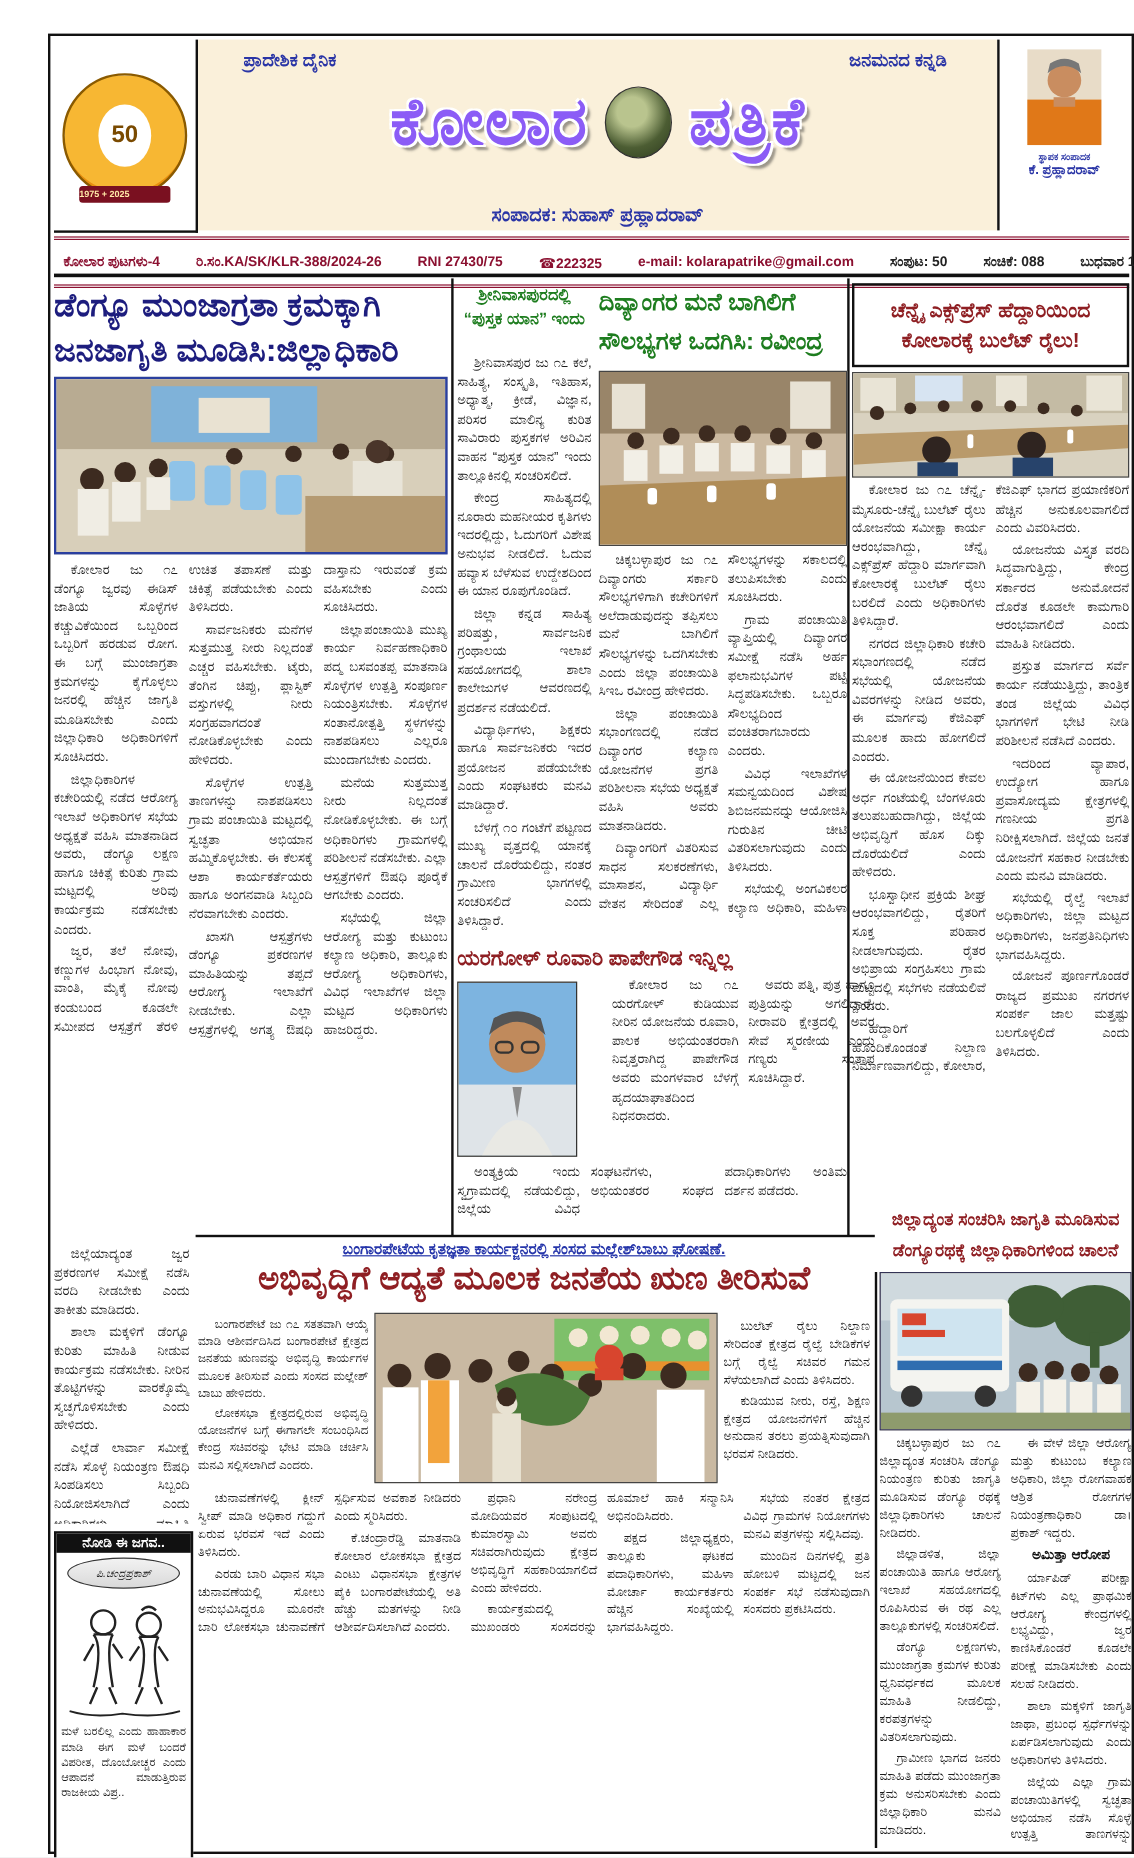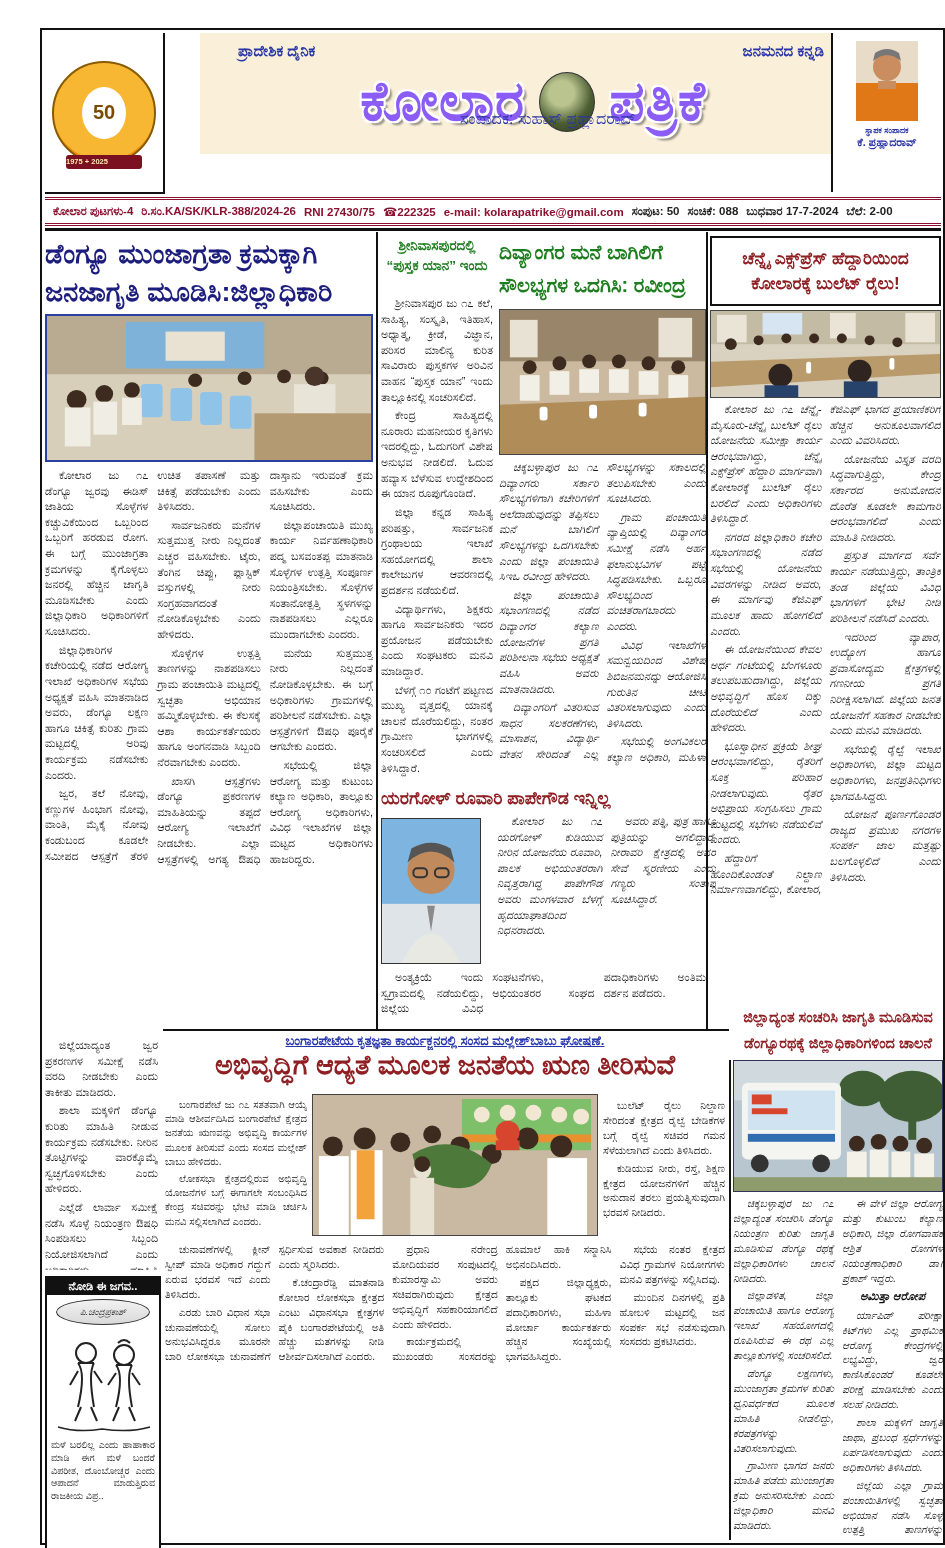--- a/index.html
+++ b/index.html
@@ -5,45 +5,45 @@
   html,body{margin:0;padding:0;background:#e8e8e8;}
   #page{position:relative;width:945px;height:1548px;background:#ffffff;
         font-family:"Liberation Sans","DejaVu Sans",sans-serif;color:#1a1a1a;overflow:hidden;}
   .abs{position:absolute;}
   .frame{left:40px;top:28px;width:901px;height:1513px;border:2px solid #111;}
   
   .logo-box{left:45px;top:33px;width:118px;height:159px;background:#fff;border-right:2px solid #111;border-bottom:2px solid #111;display:flex;align-items:center;justify-content:center;}
   .logo-circle{width:100px;height:100px;border-radius:50%;background:radial-gradient(circle at 50% 45%,#fff 0 26%,#f7b733 27% 70%,#e89010 71% 100%);border:2px solid #8a5a00;position:relative;}
   .logo-inner{position:absolute;left:28px;top:24px;width:44px;height:52px;border-radius:50%;background:#fff;display:flex;align-items:center;justify-content:center;font-size:20px;font-weight:bold;color:#7a4a00;}
   .logo-ribbon{position:absolute;left:12px;bottom:-6px;width:76px;height:14px;background:#7a1020;color:#ffe9a8;font-size:7.5px;font-weight:bold;line-height:14px;border-radius:3px;}
-  .mast-center{left:165px;top:33px;width:666px;height:121px;background:#faf0da;margin-left:35px;}
+  .mast-center{left:165px;top:33px;width:666px;height:159px;background:#faf0da;}
   .tagline{position:absolute;top:9px;font-size:15px;font-weight:bold;color:#2a35a6;}
   .tagline.l{left:38px;} .tagline.r{right:42px;}
   .title-row{position:absolute;left:0;top:36px;width:100%;display:flex;align-items:center;justify-content:center;gap:14px;}
   .big-title{font-size:55px;font-weight:bold;color:#8b5cf6;letter-spacing:1px;
      text-shadow:-2px -2px 0 #fff,2px -2px 0 #fff,-2px 2px 0 #fff,2px 2px 0 #fff,4px 4px 2px rgba(40,40,40,.45);}
   .emblem{width:54px;height:58px;border-radius:50%;background:radial-gradient(circle at 40% 35%,#b9c48e 0 25%,#4c5d33 60%,#2c3a1d 100%);border:1px solid #333;flex:0 0 auto;}
-  .editor-line{position:absolute;left:0;bottom:26px;width:100%;text-align:center;font-size:16px;font-weight:normal;color:#2a35a6;padding-left:15px;}
+  .editor-line{position:absolute;left:0;bottom:3px;width:100%;text-align:center;font-size:16px;font-weight:bold;color:#2a35a6;}
   .founder-box{left:831px;top:33px;width:110px;height:159px;background:#fff;border-left:2px solid #111;display:flex;flex-direction:column;align-items:center;padding-top:8px;box-sizing:border-box;}
   .founder-label{font-size:8px;color:#2a35a6;font-weight:bold;margin-top:5px;}
   .founder-name{font-size:11px;color:#2a35a6;font-weight:bold;}
   
-  .infobar{left:45px;top:197px;width:896px;height:29px;border-top:3px double #8b1030;border-bottom:3px double #8b1030;background:#fff;display:flex;align-items:center;gap:8px;padding:0 8px;box-sizing:border-box;font-size:11.5px;font-weight:bold;white-space:nowrap;}
+  .infobar{left:45px;top:197px;width:896px;height:43px;border-top:3px double #8b1030;border-bottom:3px double #8b1030;background:#fff;display:flex;align-items:center;gap:30px;padding:0 8px;box-sizing:border-box;font-size:11.5px;font-weight:bold;white-space:nowrap;}
   .maroon{color:#8b1030;} .dark{color:#222;}
   .rule-h{background:#111;} .rule-v{background:#111;}
   
   .hl-navy{color:#1d1d7e;font-weight:bold;font-size:27px;line-height:1.4;}
   .hl-green{color:#1e7d1f;font-weight:bold;}
   .hl-maroon{color:#8f1f23;font-weight:bold;}
   .boxed{border:2.5px solid #111;display:flex;align-items:center;justify-content:center;text-align:center;box-sizing:border-box;}
   .kicker{color:#2535aa;font-weight:bold;font-size:13px;text-decoration:underline;text-align:center;}
   
   .body-txt{font-size:11px;line-height:1.42;text-align:justify;overflow:hidden;}
   .body-txt p{margin:0 0 3px;text-indent:14px;}
-  .cols2{column-count:2;column-gap:8px;font-style:italic;}
+  .cols2{column-count:2;column-gap:8px;}
   .cols3{column-count:3;column-gap:9px;}
   .cols5{column-count:5;column-gap:8px;}
   .subhead-inline{font-size:11.5px;font-weight:bold;text-align:center;margin:3px 0;color:#111;}
   
   .photo{background:#d8d2c4;overflow:hidden;border:1px solid #444;box-sizing:border-box;}
   .photo svg{display:block;width:100%;height:100%;}
   
   .cartoon-box{left:45px;top:1276px;width:116px;height:284px;border:2.5px solid #111;box-sizing:border-box;background:#fff;}
   .cartoon-head{background:#111;color:#fff;font-weight:bold;font-size:11.5px;text-align:center;padding:2px 0;}
   .cartoon-oval{width:92px;height:24px;margin:4px auto 2px;border:1.5px solid #333;border-radius:50%;background:linear-gradient(#f2f2f2,#d9d9d9);font-size:9px;font-style:italic;text-align:center;line-height:24px;}
@@ -210,21 +210,21 @@
       <rect width="100" height="146" fill="#7db4e0"></rect>
       <rect y="86" width="100" height="60" fill="#dfe4e8"></rect>
       <circle cx="50" cy="52" r="24" fill="#c08a5c"></circle>
       <path d="M26 44 q24 -22 48 0 l-4 -14 q-20 -12 -40 0 z" fill="#555"></path>
       <rect x="32" y="50" width="14" height="9" rx="4" fill="none" stroke="#333" stroke-width="2"></rect>
       <rect x="54" y="50" width="14" height="9" rx="4" fill="none" stroke="#333" stroke-width="2"></rect>
       <path d="M20 146 q30 -60 60 0 z" fill="#e9e9e4"></path>
       <path d="M46 88 l8 0 l-4 26 z" fill="#8a8a8a"></path>
     </svg>
   </div>
-  <div class="abs body-txt cols2" style="left:497px;top:814px;width:219px;height:152px;">
+  <div class="abs body-txt cols2" style="left:510px;top:814px;width:219px;height:152px;">
       <p>ಕೋಲಾರ ಜು ೧೭  ಯರಗೋಳ್ ಕುಡಿಯುವ ನೀರಿನ ಯೋಜನೆಯ ರೂವಾರಿ, ಪಾಲಕ ಅಭಿಯಂತರರಾಗಿ ನಿವೃತ್ತರಾಗಿದ್ದ ಪಾಪೇಗೌಡ ಅವರು ಮಂಗಳವಾರ ಬೆಳಗ್ಗೆ ಹೃದಯಾಘಾತದಿಂದ ನಿಧನರಾದರು.</p>
       <p>ಅವರು ಪತ್ನಿ, ಪುತ್ರ ಹಾಗೂ ಪುತ್ರಿಯನ್ನು ಅಗಲಿದ್ದಾರೆ. ನೀರಾವರಿ ಕ್ಷೇತ್ರದಲ್ಲಿ ಅವರ ಸೇವೆ ಸ್ಮರಣೀಯ ಎಂದು ಗಣ್ಯರು ಸಂತಾಪ ಸೂಚಿಸಿದ್ದಾರೆ.</p>
     </div>
   <div class="abs body-txt cols3" style="left:381px;top:970px;width:325px;height:58px;">
       <p>ಅಂತ್ಯಕ್ರಿಯೆ ಇಂದು ಸ್ವಗ್ರಾಮದಲ್ಲಿ ನಡೆಯಲಿದ್ದು, ಜಿಲ್ಲೆಯ ವಿವಿಧ ಸಂಘಟನೆಗಳು, ಅಭಿಯಂತರರ ಸಂಘದ ಪದಾಧಿಕಾರಿಗಳು ಅಂತಿಮ ದರ್ಶನ ಪಡೆದರು.</p>
     </div>
 
   <div class="abs boxed hl-maroon" style="left:710px;top:236px;width:231px;height:70px;font-size:17px;line-height:1.5;padding:20px 4px;">ಚೆನ್ನೈ ಎಕ್ಸ್‌ಪ್ರೆಸ್ ಹೆದ್ದಾರಿಯಿಂದ ಕೋಲಾರಕ್ಕೆ ಬುಲೆಟ್ ರೈಲು!</div>
   <div class="abs photo" style="left:710px;top:310px;width:231px;height:88px;">
     <svg viewBox="0 0 231 88" preserveAspectRatio="none">

